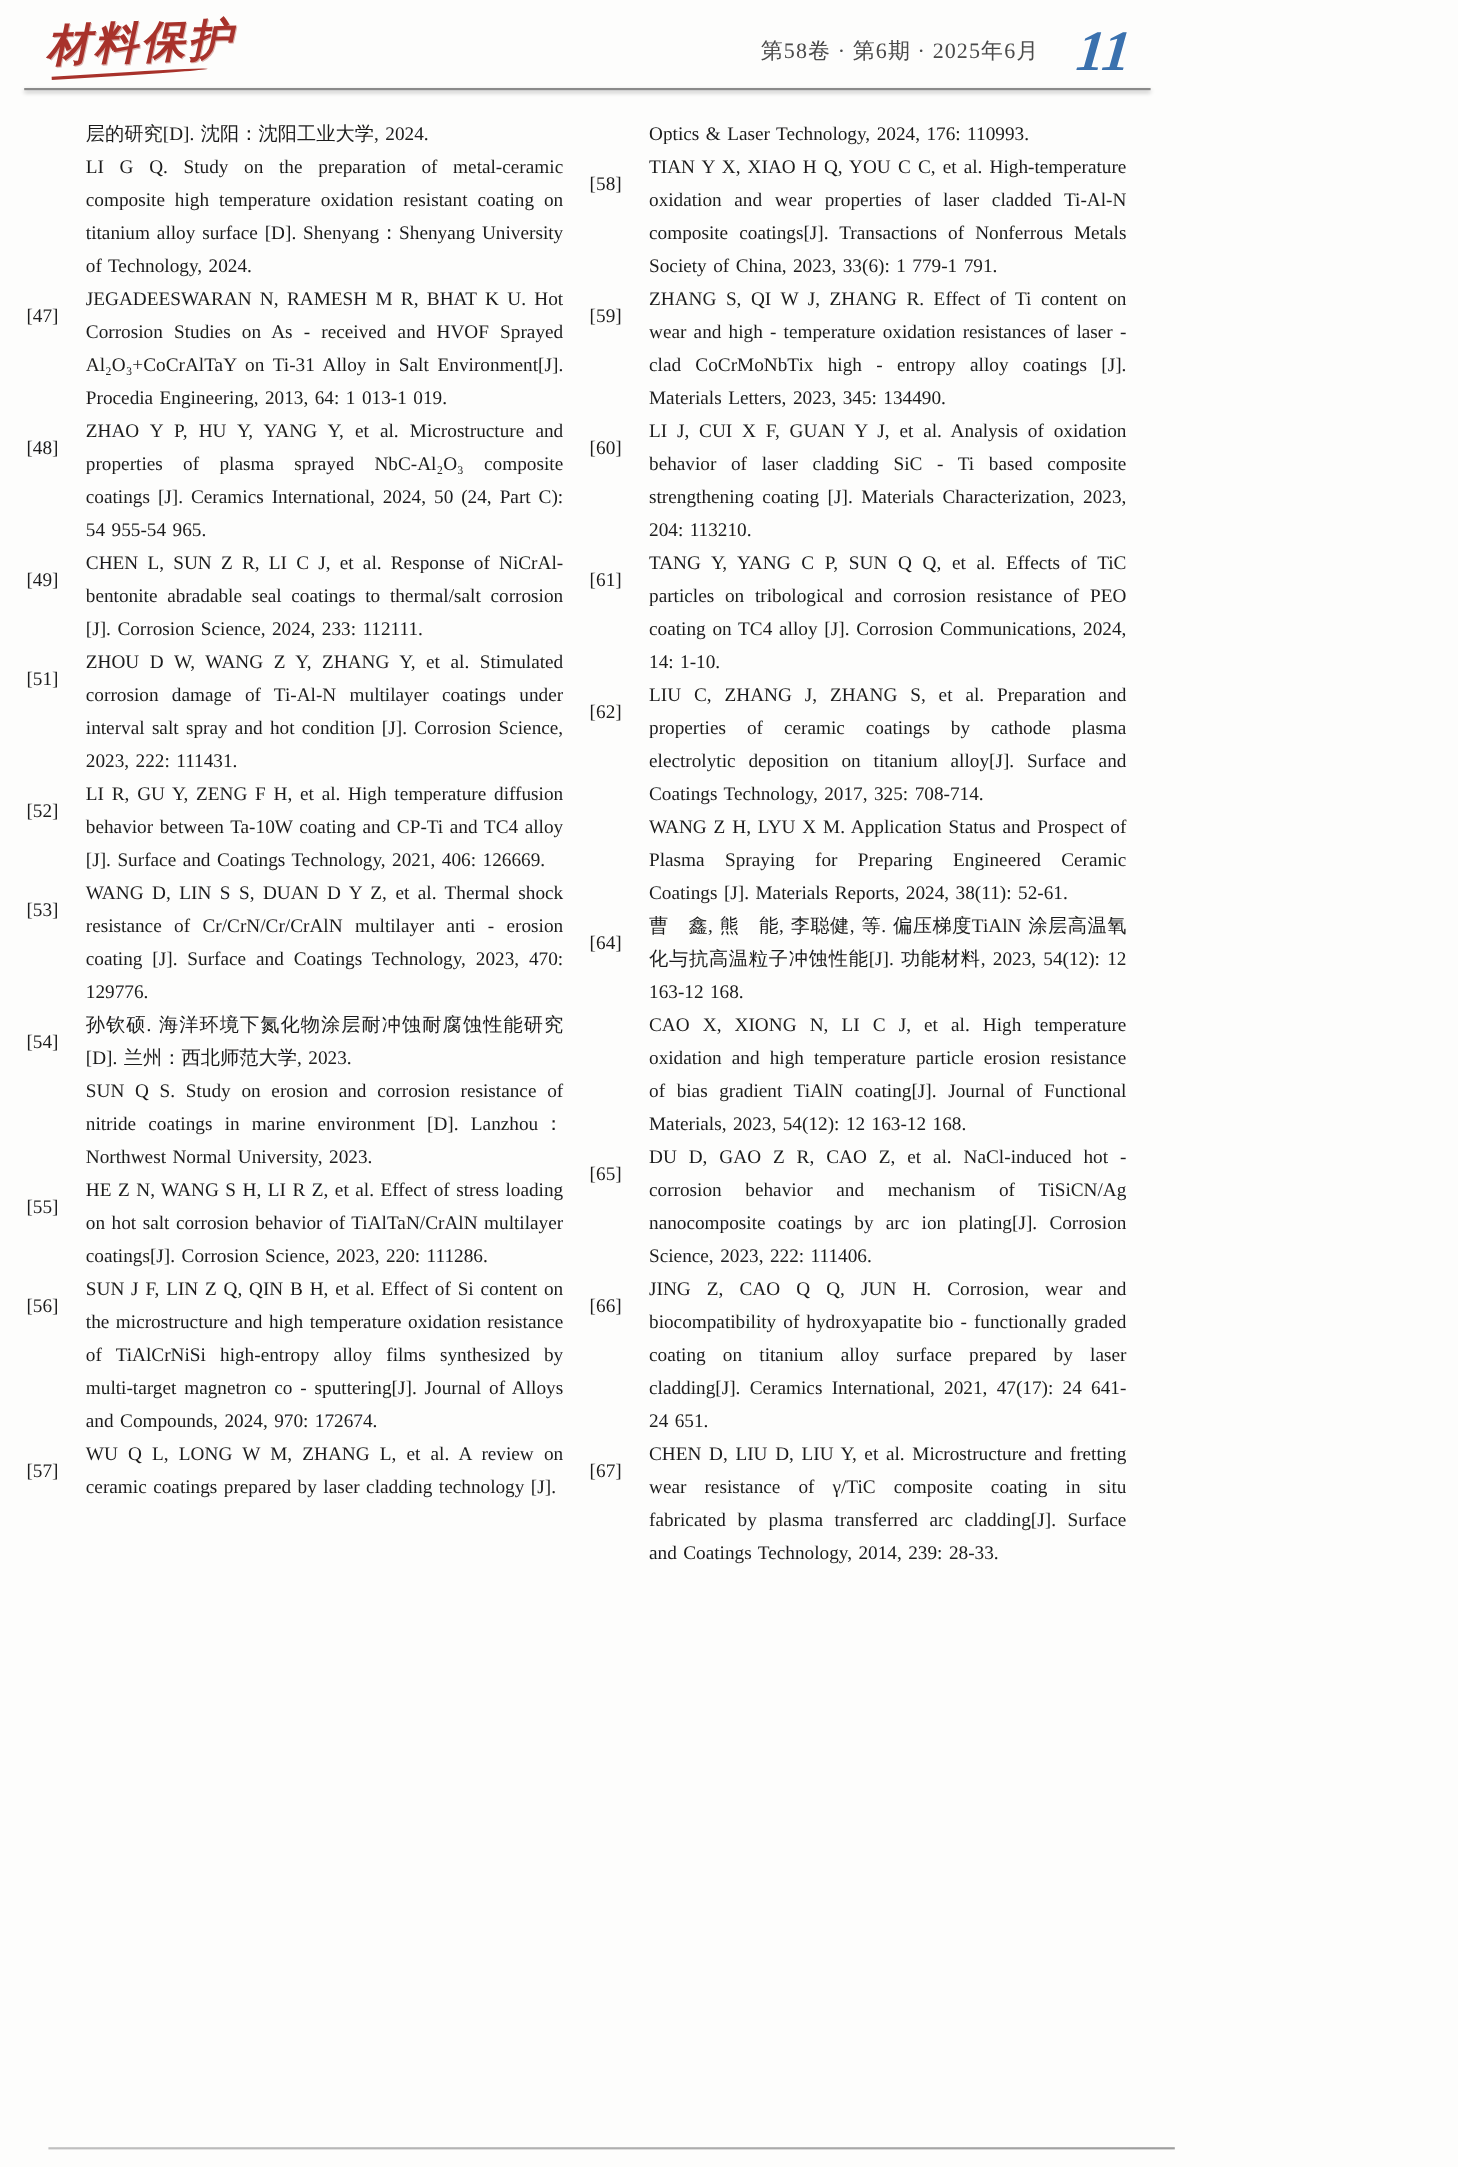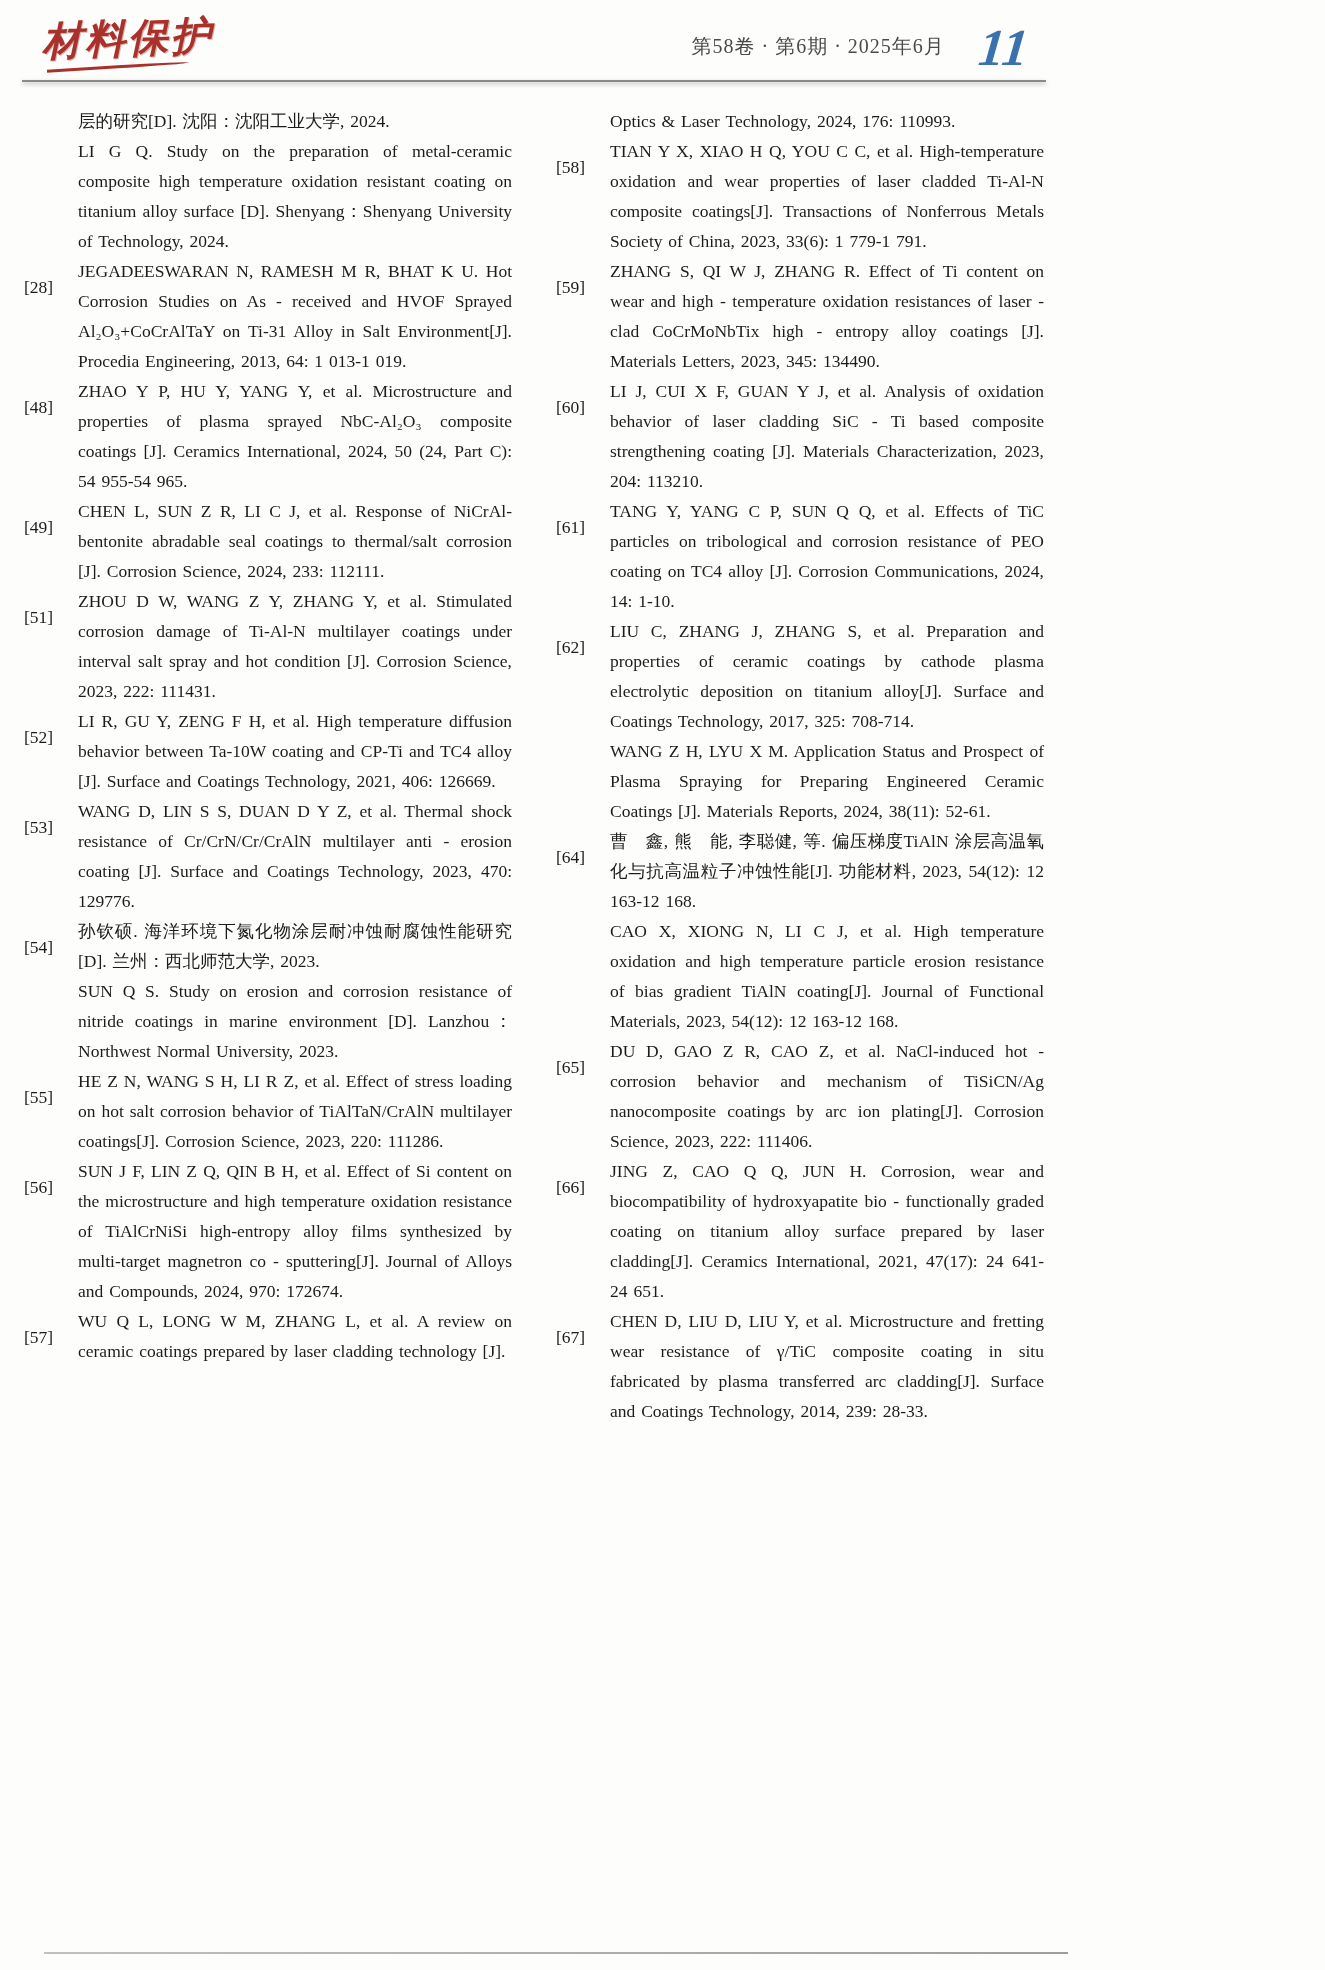--- a/index.html
+++ b/index.html
@@ -77,21 +77,21 @@
     transform: skewX(-6deg);
     padding-right: 14px;
   }
   .header-rule {
     height: 2px;
     background: #8a8a8a;
     box-shadow: 0 2px 4px rgba(0, 0, 0, 0.3);
   }
   .columns {
     display: flex;
-    gap: 44px;
+    gap: 24px;
     margin-top: 24px;
     padding-left: 2px;
   }
   .col { width: 488px; }
   .ref {
     position: relative;
     padding-left: 54px;
     text-align: justify;
     font-size: 17.5px;
     line-height: 30px;
@@ -127,21 +127,21 @@
         <span class="page-number">11</span>
       </div>
     </div>
 
     <div class="header-rule"></div>
 
     <div class="columns">
       <div class="col">
           <div class="ref no-num"><span class="ref-text">层的研究[D]. 沈阳：沈阳工业大学, 2024.</span></div>
           <div class="ref no-num"><span class="ref-text">LI G Q. Study on the preparation of metal-ceramic composite high temperature oxidation resistant coating on titanium alloy surface [D]. Shenyang：Shenyang University of Technology, 2024.</span></div>
-          <div class="ref"><span class="ref-num">[28]</span><span class="ref-text">JEGADEESWARAN N, RAMESH M R, BHAT K U. Hot Corrosion Studies on As - received and HVOF Sprayed Al₂O₃+CoCrAlTaY on Ti-31 Alloy in Salt Environment[J]. Procedia Engineering, 2013, 64: 1 013-1 019.</span></div>
+          <div class="ref"><span class="ref-num">[47]</span><span class="ref-text">JEGADEESWARAN N, RAMESH M R, BHAT K U. Hot Corrosion Studies on As - received and HVOF Sprayed Al₂O₃+CoCrAlTaY on Ti-31 Alloy in Salt Environment[J]. Procedia Engineering, 2013, 64: 1 013-1 019.</span></div>
           <div class="ref"><span class="ref-num">[48]</span><span class="ref-text">ZHAO Y P, HU Y, YANG Y, et al. Microstructure and properties of plasma sprayed NbC-Al₂O₃ composite coatings [J]. Ceramics International, 2024, 50 (24, Part C): 54 955-54 965.</span></div>
           <div class="ref"><span class="ref-num">[49]</span><span class="ref-text">CHEN L, SUN Z R, LI C J, et al. Response of NiCrAl-bentonite abradable seal coatings to thermal/salt corrosion [J]. Corrosion Science, 2024, 233: 112111.</span></div>
           <div class="ref"><span class="ref-num">[51]</span><span class="ref-text">ZHOU D W, WANG Z Y, ZHANG Y, et al. Stimulated corrosion damage of Ti-Al-N multilayer coatings under interval salt spray and hot condition [J]. Corrosion Science, 2023, 222: 111431.</span></div>
           <div class="ref"><span class="ref-num">[52]</span><span class="ref-text">LI R, GU Y, ZENG F H, et al. High temperature diffusion behavior between Ta-10W coating and CP-Ti and TC4 alloy [J]. Surface and Coatings Technology, 2021, 406: 126669.</span></div>
           <div class="ref"><span class="ref-num">[53]</span><span class="ref-text">WANG D, LIN S S, DUAN D Y Z, et al. Thermal shock resistance of Cr/CrN/Cr/CrAlN multilayer anti - erosion coating [J]. Surface and Coatings Technology, 2023, 470: 129776.</span></div>
           <div class="ref"><span class="ref-num">[54]</span><span class="ref-text">孙钦硕. 海洋环境下氮化物涂层耐冲蚀耐腐蚀性能研究[D]. 兰州：西北师范大学, 2023.</span></div>
           <div class="ref no-num"><span class="ref-text">SUN Q S. Study on erosion and corrosion resistance of nitride coatings in marine environment [D]. Lanzhou：Northwest Normal University, 2023.</span></div>
           <div class="ref"><span class="ref-num">[55]</span><span class="ref-text">HE Z N, WANG S H, LI R Z, et al. Effect of stress loading on hot salt corrosion behavior of TiAlTaN/CrAlN multilayer coatings[J]. Corrosion Science, 2023, 220: 111286.</span></div>
           <div class="ref"><span class="ref-num">[56]</span><span class="ref-text">SUN J F, LIN Z Q, QIN B H, et al. Effect of Si content on the microstructure and high temperature oxidation resistance of TiAlCrNiSi high-entropy alloy films synthesized by multi-target magnetron co - sputtering[J]. Journal of Alloys and Compounds, 2024, 970: 172674.</span></div>
           <div class="ref"><span class="ref-num">[57]</span><span class="ref-text">WU Q L, LONG W M, ZHANG L, et al. A review on ceramic coatings prepared by laser cladding technology [J].</span></div>

